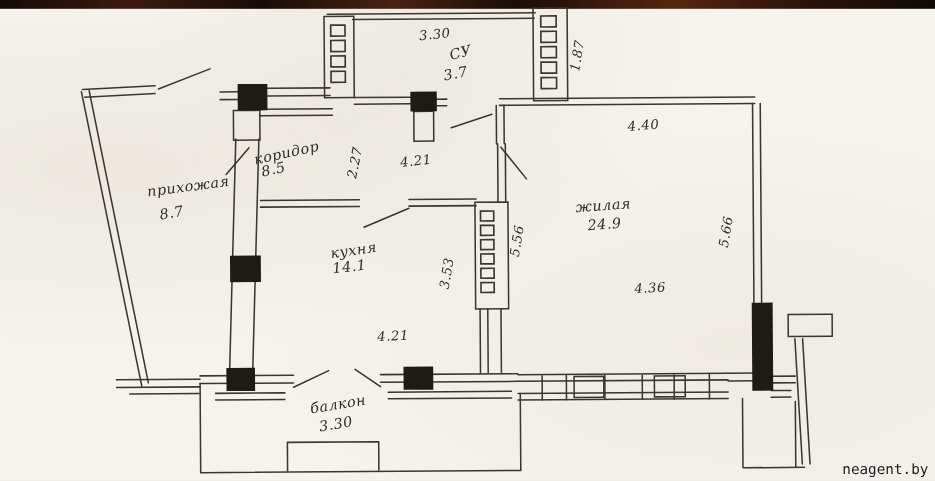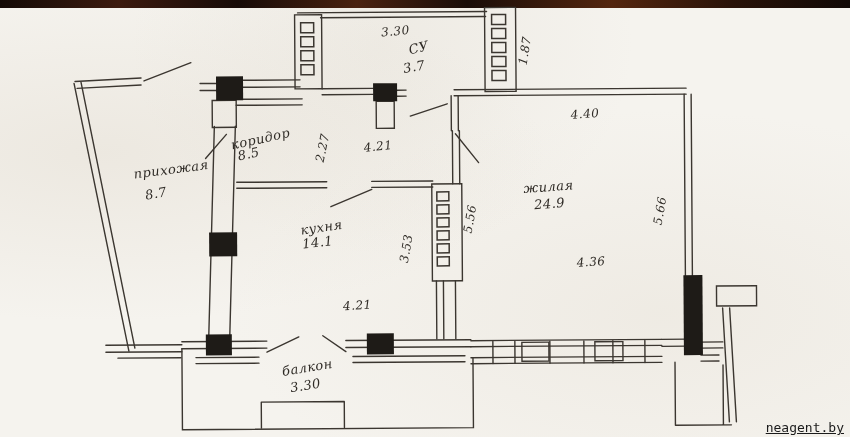--- a/index.html
+++ b/index.html
@@ -21,21 +21,21 @@
     font-family:"DejaVu Serif", serif;
     font-style:italic;
     fill:#2f2b26;
     font-size:13px;
     letter-spacing:0.5px;
   }
   .hand.small{font-size:12px;}
   .watermark{
     position:absolute;right:6px;bottom:2px;
     font-family:"DejaVu Sans Mono", monospace;
-    font-size:13px;color:#1b1b1b;letter-spacing:0px;text-decoration:underline;
+    font-size:13px;color:#1b1b1b;letter-spacing:0px;
   }
 </style>
 </head>
 <body>
 
 <div class="photo">
   <div class="top-edge"></div>
 
   <svg width="850" height="437" viewBox="0 0 850 437">
     <g transform="rotate(-0.4 425 220)">

